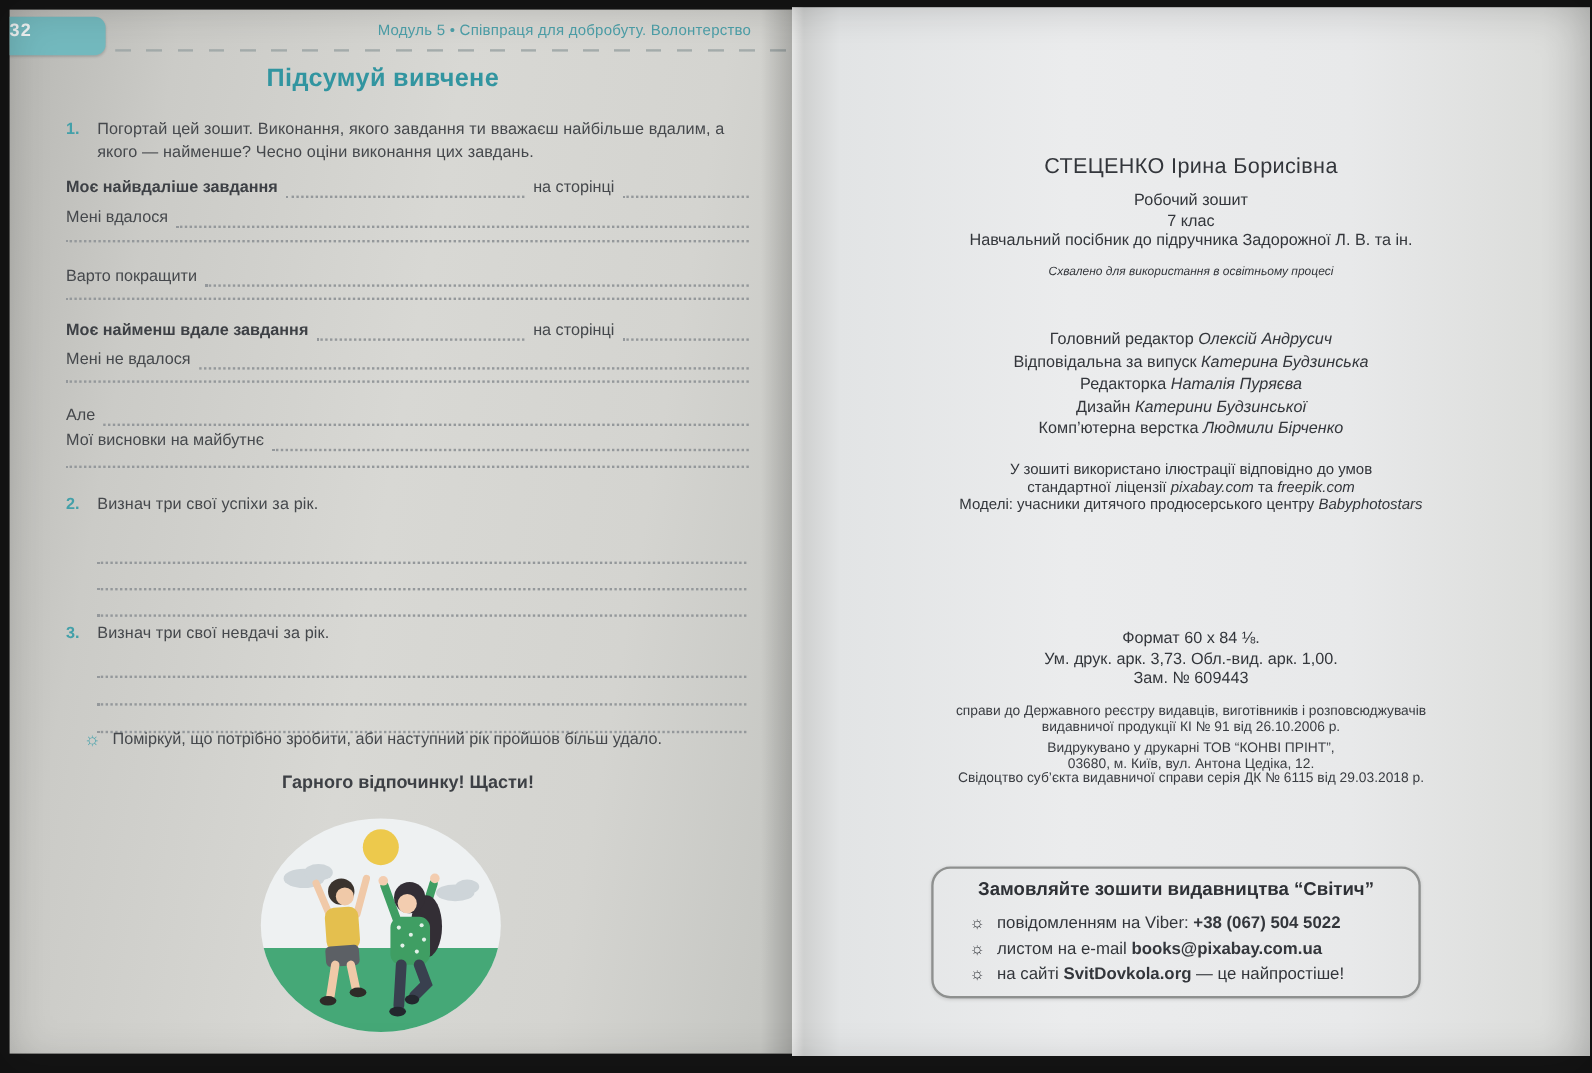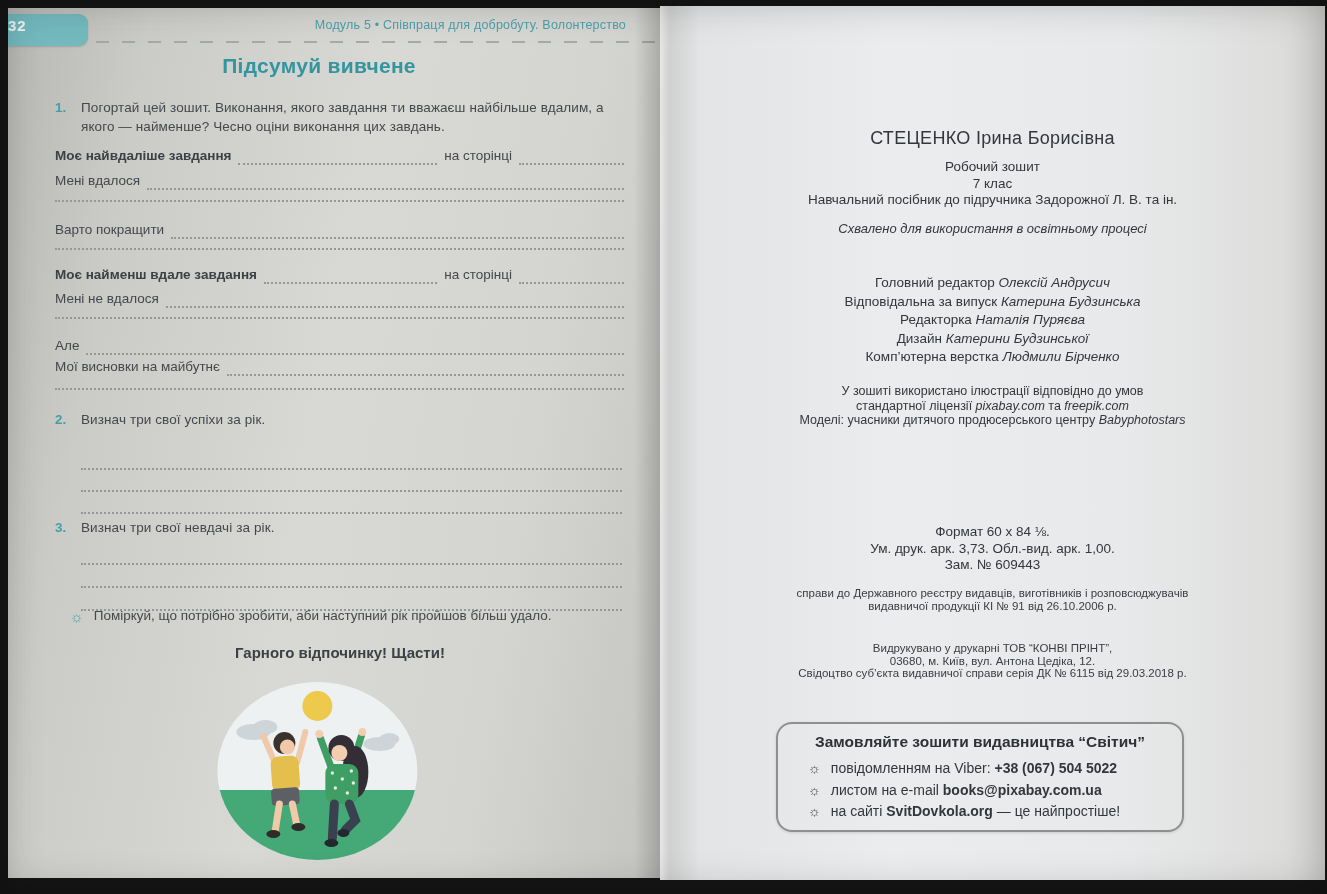--- a/index.html
+++ b/index.html
@@ -67,27 +67,27 @@
   .sun-glyph{color:#4aa3ac;font-size:15px;line-height:18px;}
   .closing{position:absolute;top:636px;left:0;right:30px;text-align:center;font-weight:bold;font-size:15px;color:#3d4045;margin-left:42px;}
   .illus-wrap{position:absolute;top:672px;left:50%;transform:translateX(-58%);width:208px;height:182px;}
   
   .rp{position:absolute;left:0;right:0;text-align:center;}
   .it{font-style:italic;}
   .rp-edition{top:41px;font-size:13px;font-style:italic;}
   .rp-author{top:82px;font-size:18px;letter-spacing:.3px;margin-top:40px;}
   .rp-title{top:116px;font-size:20px;font-weight:bold;letter-spacing:.4px;color:#2c2f34;}
   .rp-sub{top:153px;font-size:13.5px;line-height:16.5px;}
-  .rp-approval{top:215px;font-size:13px;font-style:italic;}
+  .rp-approval{top:215px;font-size:10px;font-style:italic;}
   .rp-credits{top:268px;font-size:13.5px;line-height:18.5px;}
   .rp-license{top:378px;font-size:12.5px;line-height:14.5px;}
   .rp-specs{top:518px;font-size:13.5px;line-height:16.5px;}
   .rp-fine{font-size:11.5px;line-height:12.5px;color:#3a3d42;}
   .rp-publisher{top:581px;}
-  .rp-printer{top:636px;}
+  .rp-printer{top:612px;}
   .order-box{
     position:absolute;top:716px;left:116px;width:404px;height:106px;
     border:2px solid #8e908f;border-radius:16px;
     box-shadow:0 1px 3px rgba(0,0,0,.12);
   }
   .order-title{margin-top:9px;text-align:center;font-weight:bold;font-size:15.5px;color:#2e3136;}
   .order-items{margin:7px 0 0 30px;}
   .order-item{display:flex;gap:10px;font-size:14px;line-height:21.5px;color:#33363b;}
   .order-item .sun-dark{color:#3c3f44;font-size:14px;}
   .bold{font-weight:bold;}

